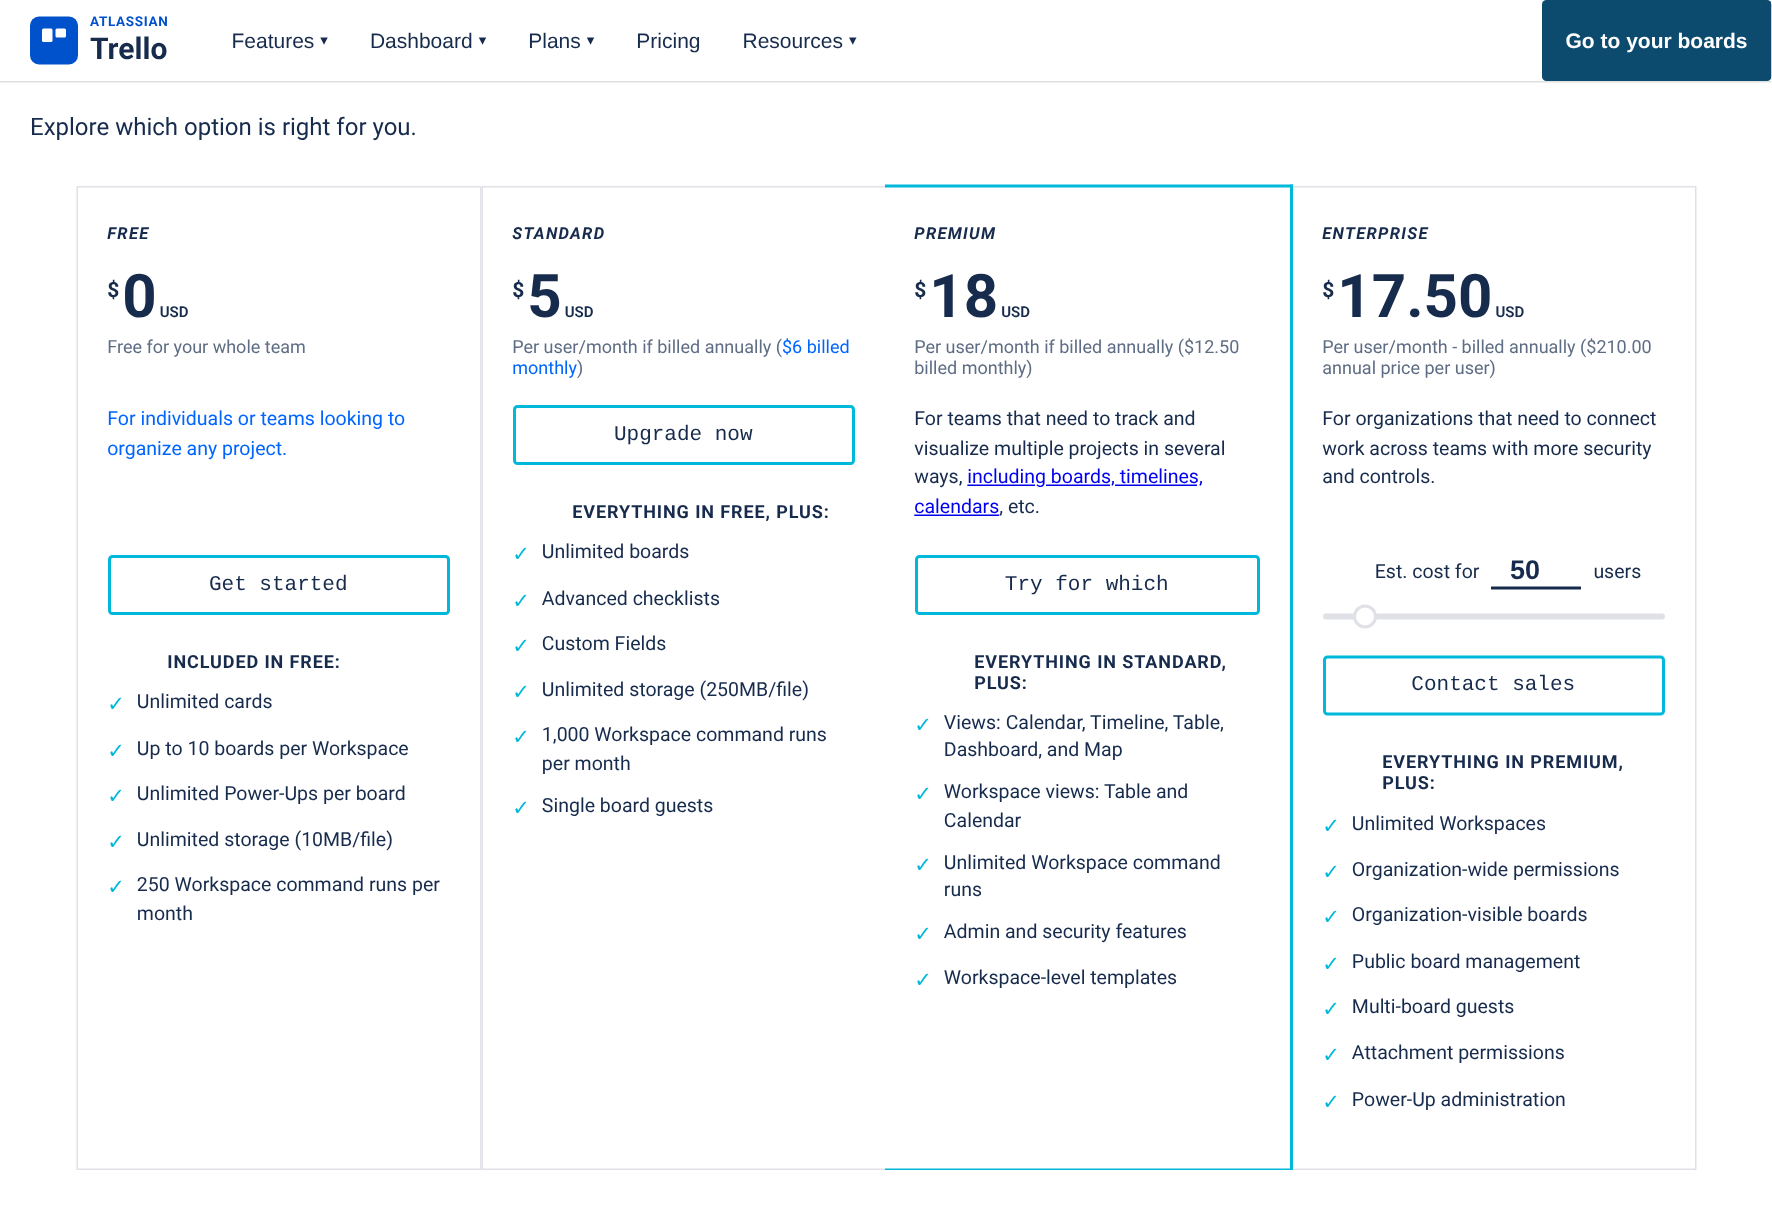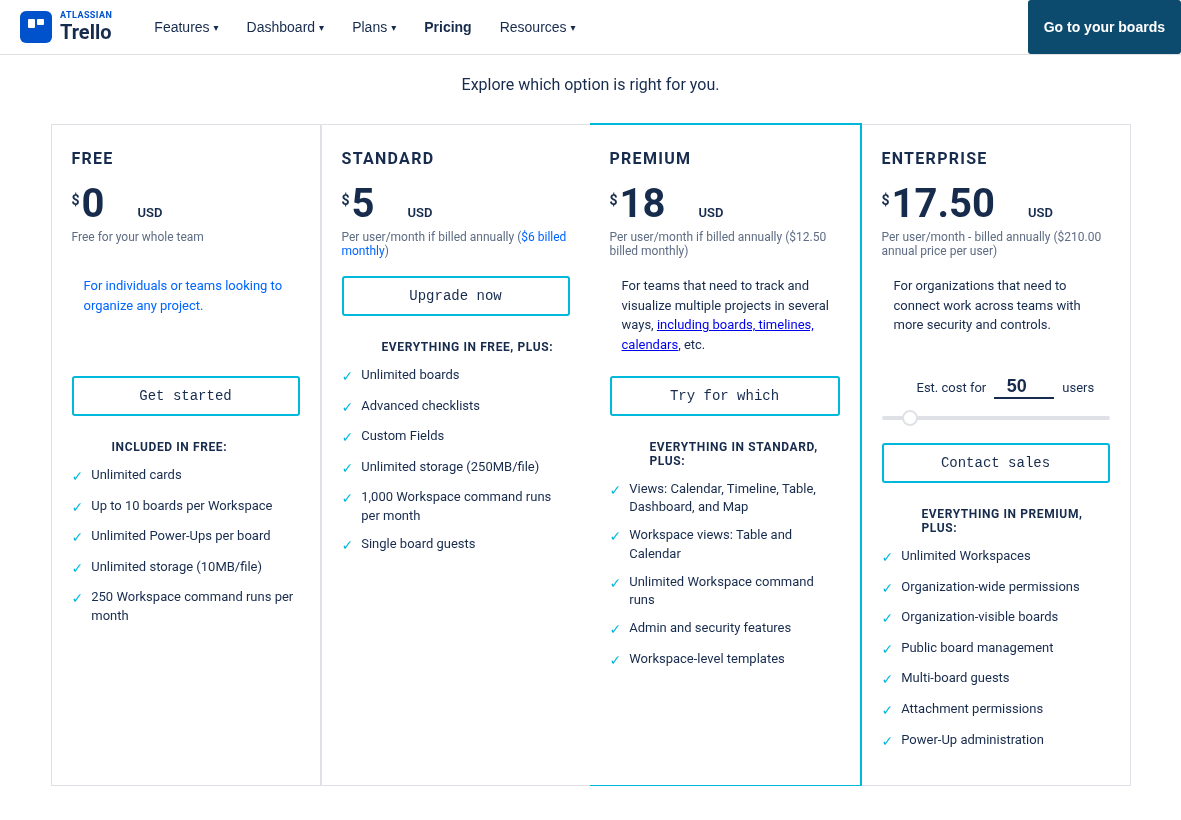--- a/index.html
+++ b/index.html
@@ -14,60 +14,60 @@
     .nav-logo { display: flex; align-items: center; gap: 8px; margin-right: 30px; text-decoration: none; }
     .nav-logo-icon { width: 32px; height: 32px; background: #0052cc; border-radius: 6px; display: flex; align-items: center; justify-content: center; }
     .nav-logo-icon svg { width: 20px; height: 20px; }
     .nav-logo-text { font-size: 20px; font-weight: 700; color: #172b4d; }
     .nav-items { display: flex; align-items: center; gap: 4px; flex: 1; }
     .nav-item {
       padding: 6px 12px; border-radius: 4px; cursor: pointer;
       font-size: 14px; color: #172b4d; display: flex; align-items: center; gap: 4px;
       background: none; border: none;
     }
-    .nav-item.active { font-weight: 700; }
+    .nav-item.active { font-weight: 400; }
     .nav-cta {
       background: #0c4a6e; color: #fff; padding: 8px 16px;
       border-radius: 3px; font-weight: 600; font-size: 14px;
       border: none; cursor: pointer; white-space: nowrap;
       position: absolute; right: 0; top: 0; bottom: 0;
       display: flex; align-items: center;
     }
 
     
-    .hero { text-align: center; padding: 20px 20px 30px; }
+    .hero { padding: 20px 20px 30px; }
     .hero-sub { font-size: 16px; color: #172b4d; }
 
     
     .pricing-grid {
       display: grid; grid-template-columns: repeat(4, 1fr);
       max-width: 1120px; margin: 0 auto; padding: 0 20px;
       gap: 0;
     }
     .plan-card {
       border: 1px solid #dfe1e6; padding: 24px 20px;
       position: relative; background: #fff;
     }
     .plan-card.highlighted {
       border: 2px solid #00b8d9; z-index: 1; margin: -1px;
     }
     .plan-card + .plan-card { border-left: none; }
     .plan-card.highlighted + .plan-card { border-left: 1px solid #dfe1e6; }
 
     .plan-name {
-      font-size: 16px; font-weight: 700; letter-spacing: 0.08em;
-      color: #172b4d; margin-bottom: 16px; text-transform: uppercase;
+      font-size: 11px; font-weight: 700; letter-spacing: 0.08em;
+      color: #172b4d; margin-bottom: 16px; text-transform: uppercase; font-style: italic;
     }
     .plan-price { display: flex; align-items: flex-end; gap: 2px; margin-bottom: 6px; }
     .price-dollar { font-size: 14px; font-weight: 700; color: #172b4d; align-self: flex-start; margin-top: 8px; }
     .price-amount { font-size: 40px; font-weight: 700; color: #172b4d; line-height: 1; }
-    .price-usd { font-size: 13px; font-weight: 600; color: #172b4d; align-self: flex-end; margin-bottom: 4px; margin-left: 31px; }
+    .price-usd { font-size: 10px; font-weight: 600; color: #172b4d; align-self: flex-end; margin-bottom: 4px; }
     .price-note { font-size: 12px; color: #5e6c84; margin-bottom: 16px; min-height: 30px; }
     .price-note a { color: #0065ff; text-decoration: none; }
-    .plan-desc { font-size: 13px; color: #0065ff; line-height: 1.5; min-height: 80px; margin-bottom: 20px; margin-left: 12px; }
+    .plan-desc { font-size: 13px; color: #0065ff; line-height: 1.5; min-height: 80px; margin-bottom: 20px; }
     .plan-desc.dark { color: #172b4d; }
 
     
     .estimator { margin-bottom: 20px; }
     .estimator-label { font-size: 13px; color: #172b4d; display: flex; align-items: center; gap: 8px; margin-bottom: 8px; margin-left: 35px; }
     .estimator-input {
       width: 60px; border: none; border-bottom: 2px solid #172b4d;
       font-size: 18px; font-weight: 700; text-align: center;
       outline: none; color: #172b4d;
     }

